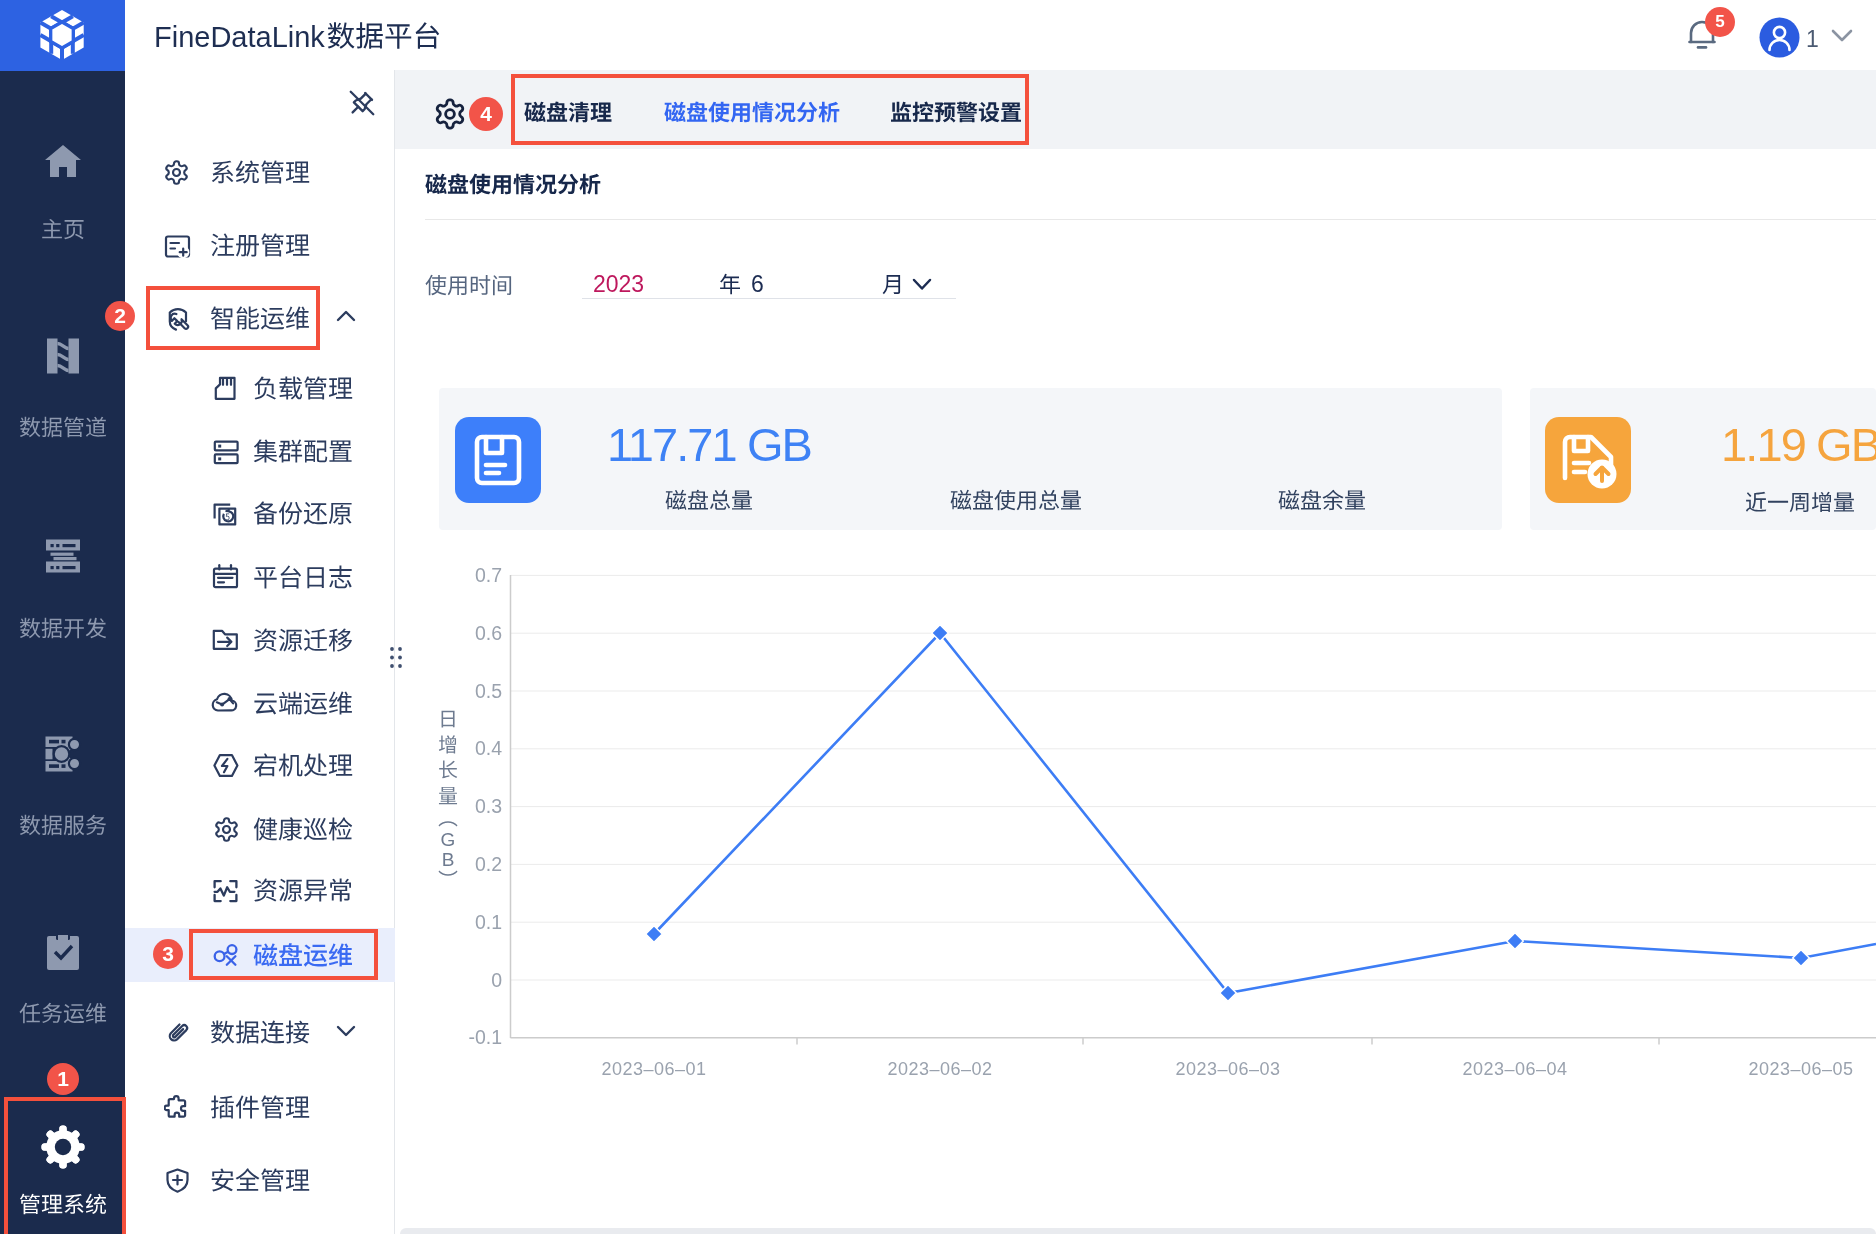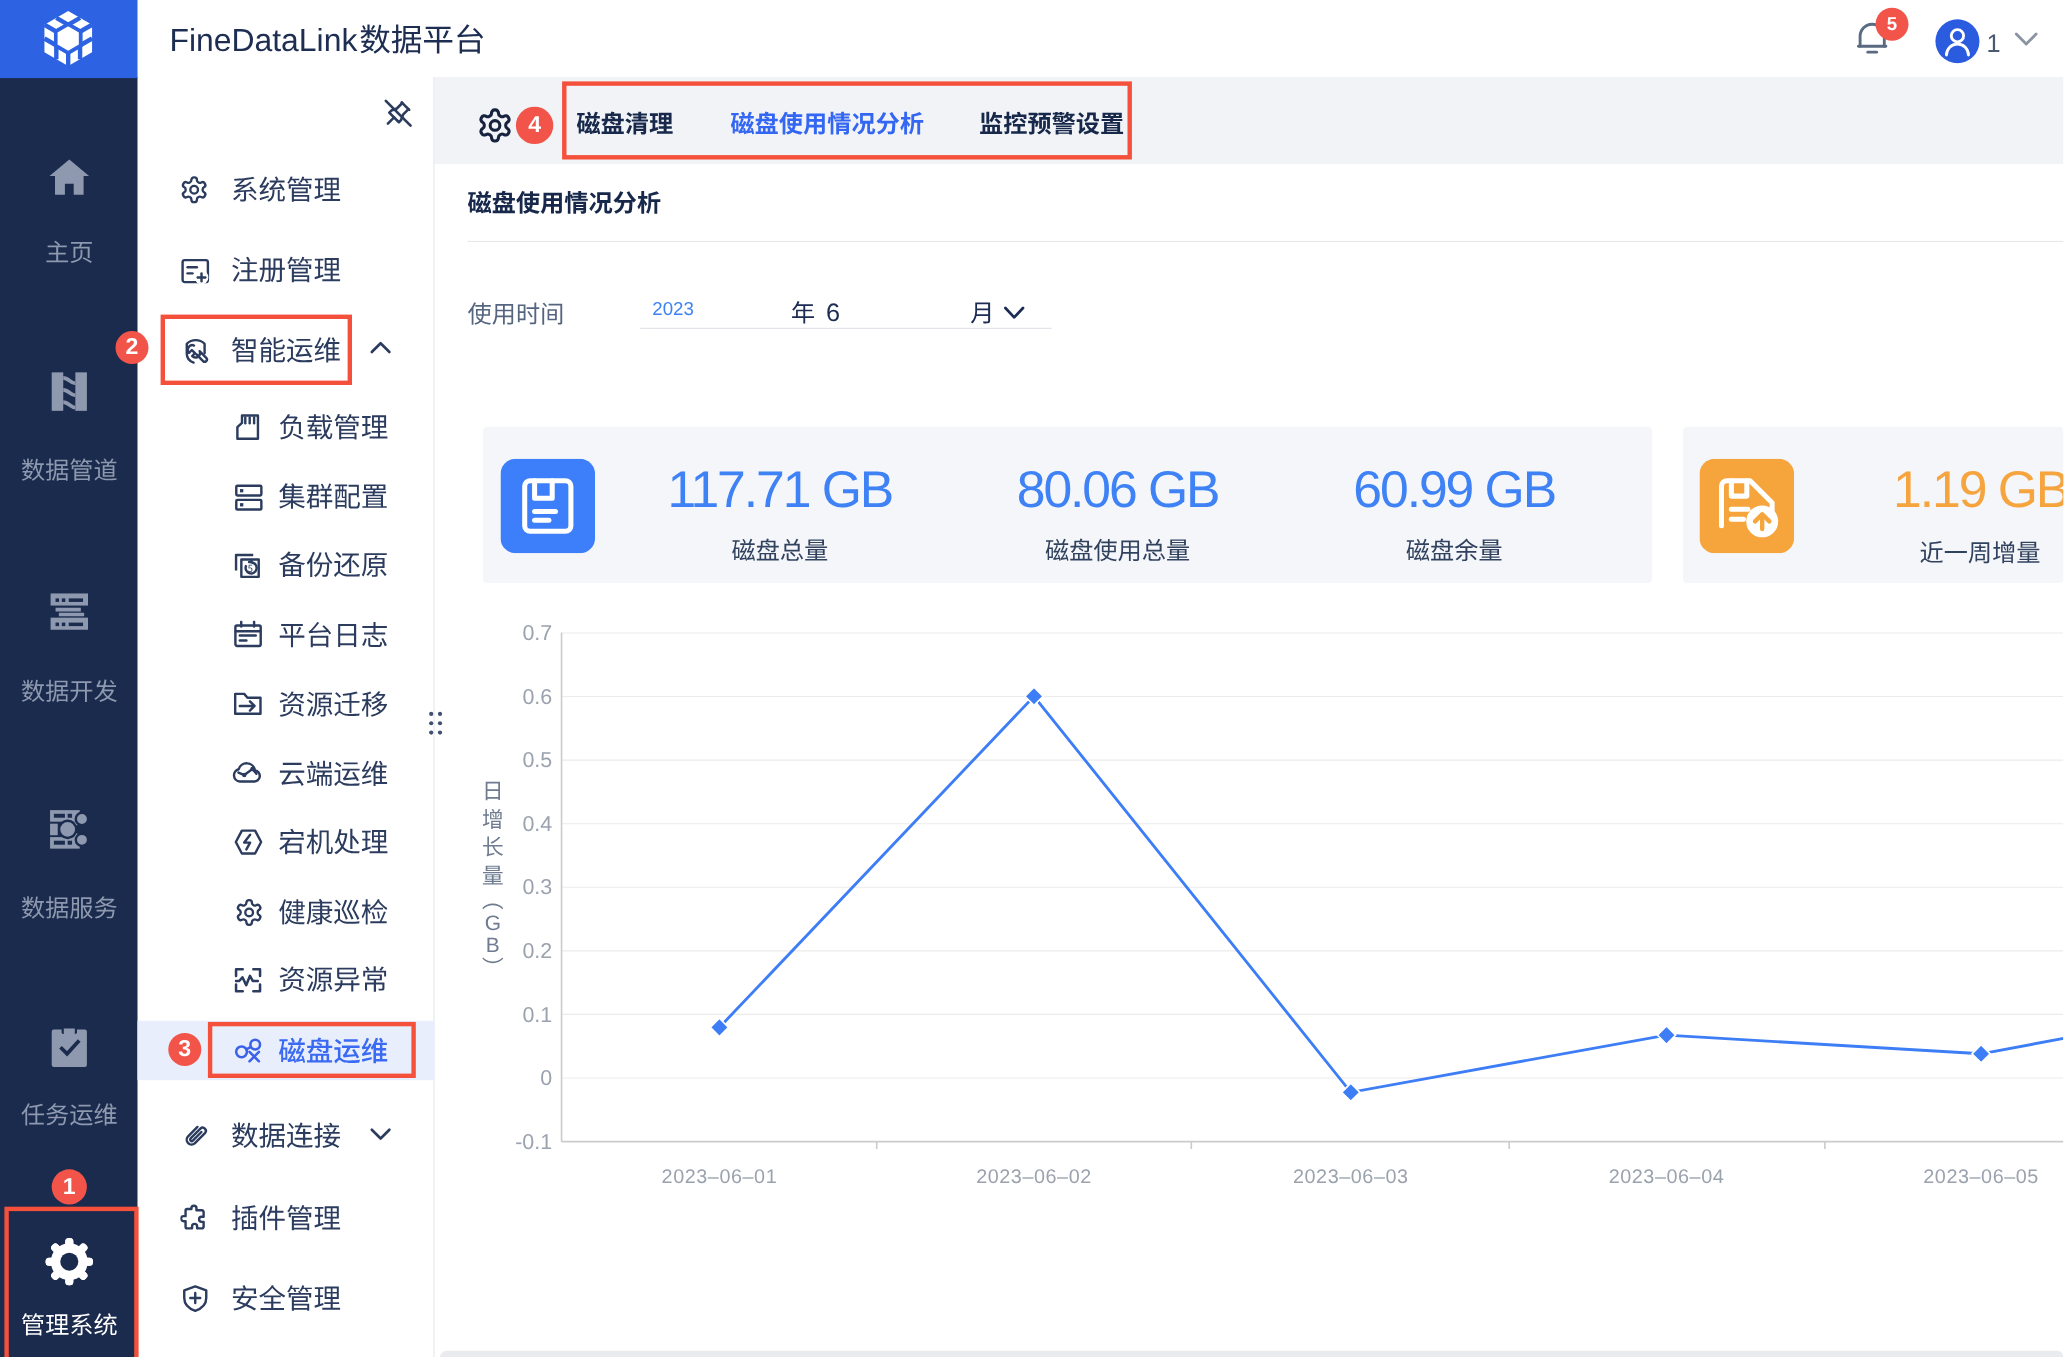--- a/index.html
+++ b/index.html
@@ -340,43 +340,41 @@
       </svg></div>
 <div style="position:absolute;left:888px;top:97.0px;line-height:0;"><svg width="136" height="30" viewBox="-2 -23.3 136 29.9">
         <path d="M14.0 -11.4C15.3 -10.3 17.0 -8.7 17.7 -7.7L19.8 -9.2C19.0 -10.3 17.3 -11.8 16.0 -12.8ZM6.7 -18.7V-7.9H9.3V-18.7ZM2.3 -17.9V-8.5H4.9V-17.9ZM13.1 -18.7C12.4 -15.5 11.1 -12.5 9.4 -10.7C10.0 -10.3 11.1 -9.5 11.5 -9.1C12.5 -10.2 13.3 -11.7 14.0 -13.4H20.9V-15.8H15.0C15.2 -16.5 15.4 -17.3 15.6 -18.1ZM3.2 -7.0V-0.9H1.0V1.5H21.1V-0.9H19.0V-7.0ZM5.7 -0.9V-4.8H7.6V-0.9ZM10.0 -0.9V-4.8H12.0V-0.9ZM14.4 -0.9V-4.8H16.4V-0.9Z M36.8 -11.5C38.2 -10.4 40.1 -8.8 41.1 -7.8L42.7 -9.6C41.7 -10.5 39.7 -12.1 38.3 -13.1ZM25.1 -18.7V-14.8H22.9V-12.4H25.1V-7.8L22.6 -7.0L23.1 -4.4L25.1 -5.1V-1.2C25.1 -0.9 25.0 -0.8 24.7 -0.8C24.5 -0.8 23.7 -0.8 22.9 -0.8C23.2 -0.1 23.5 1.0 23.6 1.6C25.0 1.6 26.0 1.5 26.6 1.1C27.3 0.7 27.5 0.1 27.5 -1.1V-6.0L29.7 -6.8L29.3 -9.2L27.5 -8.6V-12.4H29.4V-14.8H27.5V-18.7ZM33.9 -13.0C32.9 -11.8 31.4 -10.5 29.9 -9.7C30.3 -9.2 31.0 -8.2 31.3 -7.7H30.9V-5.4H35.0V-1.1H29.2V1.3H43.4V-1.1H37.6V-5.4H41.8V-7.7H31.5C33.2 -8.8 35.0 -10.5 36.1 -12.1ZM34.4 -18.2C34.7 -17.6 35.0 -16.9 35.2 -16.2H29.9V-12.1H32.3V-13.9H40.6V-12.2H43.1V-16.2H38.0C37.8 -16.9 37.3 -18.0 36.9 -18.8Z M58.3 -10.5V-6.5C58.3 -4.4 57.7 -1.6 52.8 0.0C53.4 0.5 54.1 1.3 54.5 1.8C59.9 -0.2 60.8 -3.6 60.8 -6.4V-10.5ZM59.9 -1.5C61.2 -0.4 62.9 1.1 63.7 2.1L65.5 0.3C64.6 -0.6 62.8 -2.0 61.6 -3.0ZM45.5 -12.8C46.5 -12.1 47.9 -11.3 49.0 -10.5H44.6V-8.2H47.9V-0.9C47.9 -0.7 47.8 -0.6 47.5 -0.6C47.1 -0.6 46.1 -0.6 45.2 -0.6C45.5 0.1 45.9 1.2 46.0 1.9C47.5 1.9 48.6 1.9 49.4 1.5C50.2 1.1 50.4 0.4 50.4 -0.9V-8.2H51.7C51.5 -7.1 51.2 -6.1 51.0 -5.4L52.9 -5.0C53.4 -6.3 54.0 -8.4 54.5 -10.2L52.9 -10.6L52.5 -10.5H51.5L52.1 -11.3C51.7 -11.6 51.1 -11.9 50.5 -12.3C51.7 -13.6 53.0 -15.3 53.9 -16.8L52.3 -17.9L51.9 -17.8H45.1V-15.5H50.2C49.7 -14.7 49.1 -14.0 48.6 -13.5L46.9 -14.5ZM54.7 -13.9V-3.3H57.2V-11.6H61.9V-3.4H64.5V-13.9H60.6L61.1 -15.5H65.4V-17.8H54.0V-15.5H58.3L58.0 -13.9Z M69.9 -4.3V-3.0H84.2V-4.3ZM69.9 -6.2V-4.9H84.2V-6.2ZM69.7 -2.4V1.9H72.2V1.3H82.0V1.9H84.5V-2.4ZM72.2 -0.0V-1.1H82.0V-0.0ZM75.2 -9.2 75.6 -8.5H67.3V-6.9H86.7V-8.5H78.3C78.1 -9.0 77.8 -9.5 77.6 -9.9ZM68.9 -15.9C68.5 -14.8 67.7 -13.7 66.5 -12.9C66.9 -12.6 67.6 -11.9 67.9 -11.5L68.4 -12.0V-9.4H70.2V-9.9H73.0C73.1 -9.7 73.2 -9.4 73.2 -9.2C73.8 -9.2 74.5 -9.2 74.9 -9.2C75.3 -9.3 75.7 -9.4 76.1 -9.9C76.5 -10.3 76.6 -11.4 76.8 -13.8C77.3 -13.4 77.9 -13.0 78.1 -12.7C78.5 -13.0 78.8 -13.3 79.2 -13.7C79.6 -13.1 80.0 -12.6 80.5 -12.1C79.6 -11.6 78.5 -11.2 77.4 -10.9C77.7 -10.5 78.4 -9.6 78.6 -9.1C79.9 -9.5 81.1 -10.1 82.1 -10.7C83.2 -9.9 84.5 -9.3 86.0 -9.0C86.3 -9.6 86.9 -10.4 87.5 -10.9C86.1 -11.2 84.8 -11.6 83.8 -12.2C84.5 -13.0 85.1 -14.0 85.5 -15.2H86.9V-16.9H81.2C81.4 -17.4 81.6 -17.8 81.8 -18.3L79.7 -18.7C79.1 -17.0 78.1 -15.4 76.8 -14.3V-14.4C76.8 -14.7 76.8 -15.2 76.8 -15.2H70.7L70.9 -15.5L70.1 -15.7H71.5V-16.3H73.3V-15.7H75.5V-16.3H77.6V-17.8H75.5V-18.6H73.3V-17.8H71.5V-18.6H69.3V-17.8H67.1V-16.3H69.3V-15.8ZM83.2 -15.2C82.9 -14.5 82.5 -13.9 82.1 -13.4C81.4 -13.9 80.9 -14.5 80.5 -15.2ZM74.6 -13.8C74.5 -12.0 74.4 -11.3 74.2 -11.0C74.1 -10.9 73.9 -10.8 73.7 -10.8H73.5V-13.3H69.6L70.0 -13.8ZM70.2 -12.1H71.8V-11.1H70.2Z M90.2 -16.8C91.4 -15.8 93.0 -14.2 93.7 -13.2L95.5 -15.1C94.7 -16.0 93.1 -17.4 91.9 -18.4ZM88.8 -11.9V-9.4H91.4V-2.7C91.4 -1.7 90.8 -0.9 90.3 -0.6C90.8 -0.1 91.4 1.0 91.6 1.7C92.0 1.1 92.8 0.5 96.8 -2.9C96.5 -3.4 96.1 -4.4 95.8 -5.1L93.9 -3.5V-11.9ZM98.3 -18.0V-15.6C98.3 -14.1 98.0 -12.5 95.2 -11.3C95.7 -10.9 96.6 -9.9 96.9 -9.4C100.1 -10.8 100.8 -13.3 100.8 -15.5H103.7V-13.2C103.7 -11.0 104.2 -10.1 106.3 -10.1C106.7 -10.1 107.4 -10.1 107.8 -10.1C108.3 -10.1 108.8 -10.1 109.1 -10.2C109.0 -10.8 109.0 -11.8 108.9 -12.4C108.6 -12.3 108.1 -12.3 107.7 -12.3C107.5 -12.3 106.8 -12.3 106.6 -12.3C106.3 -12.3 106.2 -12.5 106.2 -13.2V-18.0ZM104.8 -6.7C104.1 -5.4 103.3 -4.4 102.2 -3.5C101.1 -4.4 100.2 -5.5 99.5 -6.7ZM96.4 -9.1V-6.7H98.0L97.1 -6.4C97.9 -4.7 98.9 -3.3 100.1 -2.1C98.6 -1.3 96.8 -0.7 94.9 -0.4C95.3 0.2 95.9 1.3 96.1 1.9C98.3 1.4 100.4 0.7 102.1 -0.4C103.8 0.7 105.6 1.5 107.8 2.0C108.2 1.3 108.9 0.2 109.5 -0.4C107.5 -0.7 105.8 -1.3 104.3 -2.1C106.0 -3.7 107.3 -5.8 108.2 -8.6L106.5 -9.2L106.1 -9.1Z M124.6 -16.1H127.2V-14.9H124.6ZM119.7 -16.1H122.2V-14.9H119.7ZM114.8 -16.1H117.3V-14.9H114.8ZM113.7 -9.4V-0.5H111.1V1.4H131.0V-0.5H128.3V-9.4H121.6L121.8 -10.3H130.3V-12.2H122.1L122.2 -13.1H129.8V-17.9H112.3V-13.1H119.5L119.4 -12.2H111.4V-10.3H119.2L119.1 -9.4ZM116.2 -0.5V-1.3H125.7V-0.5ZM116.2 -5.7H125.7V-4.8H116.2ZM116.2 -7.0V-7.8H125.7V-7.0ZM116.2 -3.5H125.7V-2.7H116.2Z" fill="#17284b"></path>
       </svg></div>
 <div style="position:absolute;left:423px;top:169.0px;line-height:0;"><svg width="180" height="30" viewBox="-2 -23.3 180 29.9">
         <path d="M14.8 1.2C15.2 1.0 15.9 0.8 19.5 0.2C19.6 0.7 19.6 1.2 19.7 1.6L21.6 1.2C21.4 -0.2 20.9 -2.4 20.2 -4.1L18.5 -3.7C19.5 -5.5 20.4 -7.4 21.2 -9.3L18.9 -10.3C18.6 -9.4 18.3 -8.5 17.9 -7.6L16.5 -7.5C17.3 -8.8 18.1 -10.4 18.5 -11.9L17.0 -12.6H21.3V-15.0H18.0C18.5 -15.9 19.1 -17.0 19.6 -18.0L17.0 -18.7C16.7 -17.6 16.1 -16.1 15.5 -15.0H12.2L13.5 -15.5C13.2 -16.4 12.5 -17.8 11.7 -18.7L9.6 -17.9C10.2 -17.0 10.8 -15.8 11.2 -15.0H7.9V-12.6H9.8C9.4 -10.7 8.6 -8.8 8.3 -8.2C8.0 -7.7 7.7 -7.3 7.4 -7.2C7.7 -6.6 8.0 -5.5 8.1 -5.1C8.4 -5.3 8.9 -5.4 10.4 -5.5C9.7 -4.1 9.0 -3.0 8.7 -2.6C8.2 -1.7 7.8 -1.2 7.3 -1.0V-10.9H4.1C4.5 -12.4 4.8 -14.0 5.0 -15.6H7.5V-17.6H0.7V-15.6H2.8C2.4 -12.1 1.7 -8.8 0.4 -6.7C0.7 -6.0 1.2 -4.6 1.3 -4.0C1.6 -4.4 1.8 -4.8 2.1 -5.2V0.9H4.0V-0.7H7.2C7.5 -0.1 7.8 0.8 7.9 1.2C8.3 1.0 9.0 0.8 12.4 0.2C12.4 0.7 12.5 1.2 12.5 1.6L14.3 1.3C14.3 0.7 14.2 -0.1 14.0 -0.8C14.3 -0.2 14.6 0.8 14.7 1.2L14.8 1.2ZM4.0 -8.8H5.3V-2.8H4.0ZM14.7 -5.1C15.0 -5.2 15.4 -5.3 17.0 -5.5C16.4 -4.1 15.8 -3.0 15.5 -2.6C14.9 -1.7 14.5 -1.1 14.0 -1.0C13.8 -2.0 13.6 -3.1 13.3 -4.0L11.8 -3.8C12.8 -5.6 13.8 -7.5 14.6 -9.5L12.4 -10.4C12.1 -9.5 11.7 -8.5 11.3 -7.6L10.0 -7.5C10.8 -8.9 11.6 -10.4 12.1 -11.9L10.6 -12.6H16.2C15.9 -10.7 15.1 -8.8 14.8 -8.3C14.5 -7.7 14.2 -7.3 13.9 -7.2C14.2 -6.6 14.5 -5.5 14.7 -5.1ZM11.6 -3.6 12.0 -1.7 10.3 -1.4C10.7 -2.1 11.2 -2.8 11.6 -3.6ZM18.5 -3.7C18.7 -3.0 18.9 -2.4 19.1 -1.7L17.1 -1.4C17.6 -2.1 18.0 -2.9 18.5 -3.7Z M22.9 -0.9V1.4H43.1V-0.9H40.8V-5.9H25.7C27.2 -7.0 28.1 -8.5 28.5 -10.1H31.4L30.2 -8.7C31.5 -8.2 33.2 -7.3 34.0 -6.7L35.2 -8.3C35.5 -7.7 35.8 -6.8 35.9 -6.2C37.4 -6.2 38.5 -6.2 39.4 -6.6C40.2 -7.0 40.4 -7.5 40.4 -8.7V-10.1H43.1V-12.4H40.4V-17.1H34.0L34.7 -18.4L31.8 -18.9C31.7 -18.4 31.4 -17.7 31.2 -17.1H26.2V-13.3L26.2 -12.4H23.0V-10.1H25.7C25.3 -9.2 24.6 -8.2 23.4 -7.5C23.9 -7.1 24.9 -6.2 25.3 -5.7V-0.9ZM30.6 -13.6C31.4 -13.3 32.3 -12.8 33.1 -12.4H28.8L28.8 -13.2V-15.0H31.7ZM37.8 -15.0V-12.4H34.8L35.5 -13.3C34.6 -13.9 33.1 -14.6 31.9 -15.0ZM37.8 -10.1V-8.7C37.8 -8.5 37.6 -8.4 37.4 -8.4L35.3 -8.4C34.5 -9.0 33.1 -9.6 31.9 -10.1ZM27.7 -0.9V-3.8H29.6V-0.9ZM32.0 -0.9V-3.8H33.9V-0.9ZM36.3 -0.9V-3.8H38.3V-0.9Z M49.6 -18.7C48.4 -15.6 46.4 -12.5 44.3 -10.5C44.7 -9.9 45.4 -8.4 45.7 -7.8C46.3 -8.4 46.9 -9.1 47.5 -9.9V2.0H50.0V-13.6C50.5 -14.5 50.9 -15.3 51.3 -16.2V-14.1H56.8V-12.6H51.8V-6.1H56.7C56.6 -5.2 56.3 -4.4 55.9 -3.6C55.1 -4.3 54.4 -5.0 53.8 -5.9L51.7 -5.2C52.4 -4.0 53.3 -2.9 54.4 -1.9C53.5 -1.2 52.2 -0.6 50.4 -0.2C50.9 0.3 51.7 1.4 52.0 2.0C54.0 1.4 55.5 0.6 56.5 -0.4C58.6 0.8 61.1 1.5 64.1 1.9C64.4 1.2 65.1 0.2 65.7 -0.4C62.7 -0.7 60.1 -1.3 58.1 -2.3C58.8 -3.4 59.2 -4.7 59.3 -6.1H64.7V-12.6H59.5V-14.1H65.3V-16.5H59.5V-18.5H56.8V-16.5H51.5L52.1 -18.0ZM54.2 -10.4H56.8V-8.5V-8.3H54.2ZM59.5 -10.4H62.2V-8.3H59.5V-8.5Z M69.1 -17.2V-9.3C69.1 -6.2 68.9 -2.3 66.5 0.4C67.1 0.7 68.2 1.6 68.6 2.1C70.2 0.4 71.0 -2.0 71.4 -4.5H75.9V1.7H78.6V-4.5H83.2V-1.2C83.2 -0.8 83.0 -0.6 82.7 -0.6C82.2 -0.6 80.8 -0.6 79.5 -0.7C79.9 0.0 80.3 1.1 80.4 1.8C82.4 1.9 83.7 1.8 84.6 1.4C85.5 1.0 85.8 0.3 85.8 -1.1V-17.2ZM71.7 -14.7H75.9V-12.1H71.7ZM83.2 -14.7V-12.1H78.6V-14.7ZM71.7 -9.7H75.9V-7.0H71.7C71.7 -7.8 71.7 -8.6 71.7 -9.3ZM83.2 -9.7V-7.0H78.6V-9.7Z M89.3 -14.3C89.2 -12.5 88.8 -10.1 88.4 -8.6L90.3 -7.9C90.8 -9.6 91.1 -12.3 91.1 -14.1ZM98.7 -4.2H105.3V-3.2H98.7ZM98.7 -6.0V-7.0H105.3V-6.0ZM91.2 -18.7V2.0H93.6V-14.1C93.9 -13.2 94.2 -12.3 94.4 -11.7L96.1 -12.5L96.1 -12.6H100.7V-11.7H94.8V-9.8H109.3V-11.7H103.3V-12.6H108.0V-14.4H103.3V-15.3H108.6V-17.2H103.3V-18.7H100.7V-17.2H95.5V-15.3H100.7V-14.4H96.1V-12.7C95.8 -13.6 95.3 -14.8 94.8 -15.7L93.6 -15.2V-18.7ZM96.2 -9.0V2.0H98.7V-1.3H105.3V-0.6C105.3 -0.3 105.2 -0.2 104.9 -0.2C104.6 -0.2 103.6 -0.2 102.7 -0.3C103.0 0.4 103.3 1.3 103.4 2.0C104.9 2.0 106.0 2.0 106.8 1.6C107.6 1.2 107.8 0.6 107.8 -0.5V-9.0Z M111.2 -15.7C112.6 -14.6 114.2 -12.9 114.9 -11.8L116.8 -13.8C116.1 -14.9 114.4 -16.4 113.0 -17.4ZM110.7 -2.5 112.7 -0.6C114.1 -2.7 115.6 -5.1 116.8 -7.4L115.1 -9.2C113.7 -6.8 111.9 -4.1 110.7 -2.5ZM120.4 -15.1H127.3V-10.5H120.4ZM117.9 -17.6V-7.9H120.0C119.7 -4.2 119.2 -1.6 115.2 -0.1C115.8 0.4 116.5 1.3 116.8 2.0C121.5 0.1 122.3 -3.3 122.6 -7.9H124.4V-1.5C124.4 0.9 124.9 1.7 127.0 1.7C127.4 1.7 128.5 1.7 128.9 1.7C130.7 1.7 131.3 0.7 131.6 -2.9C130.9 -3.1 129.8 -3.5 129.3 -3.9C129.2 -1.1 129.1 -0.7 128.6 -0.7C128.4 -0.7 127.6 -0.7 127.5 -0.7C127.0 -0.7 126.9 -0.7 126.9 -1.5V-7.9H130.0V-17.6Z M147.1 -18.5 144.7 -17.5C145.8 -15.1 147.4 -12.6 149.1 -10.6H137.5C139.1 -12.6 140.6 -15.0 141.6 -17.6L138.8 -18.4C137.5 -15.1 135.3 -12.0 132.7 -10.1C133.3 -9.7 134.5 -8.6 134.9 -8.1C135.4 -8.4 135.8 -8.8 136.3 -9.3V-8.0H139.8C139.4 -4.8 138.2 -1.9 133.3 -0.3C133.9 0.3 134.6 1.3 134.9 2.0C140.6 -0.1 142.1 -3.8 142.6 -8.0H147.2C147.0 -3.5 146.8 -1.6 146.4 -1.1C146.1 -0.9 145.9 -0.8 145.5 -0.8C144.9 -0.8 143.8 -0.8 142.6 -0.9C143.0 -0.2 143.4 0.9 143.4 1.7C144.7 1.8 146.0 1.8 146.8 1.6C147.6 1.6 148.2 1.3 148.8 0.6C149.6 -0.3 149.8 -2.9 150.0 -9.5V-9.5C150.5 -9.1 150.9 -8.6 151.3 -8.2C151.8 -9.0 152.7 -10.0 153.4 -10.5C151.1 -12.4 148.5 -15.6 147.1 -18.5Z M164.5 -16.3V-9.7C164.5 -6.6 164.3 -2.4 162.3 0.6C162.9 0.8 164.0 1.5 164.5 1.9C166.4 -1.0 166.9 -5.4 167.0 -8.8H169.9V2.0H172.5V-8.8H175.3V-11.3H167.0V-14.4C169.4 -14.8 172.1 -15.5 174.2 -16.4L171.9 -18.5C170.1 -17.6 167.2 -16.8 164.5 -16.3ZM158.0 -18.7V-14.1H155.1V-11.7H157.7C157.1 -9.0 155.8 -6.0 154.4 -4.3C154.9 -3.6 155.5 -2.6 155.7 -1.8C156.6 -3.0 157.4 -4.7 158.0 -6.6V2.0H160.6V-7.5C161.1 -6.5 161.6 -5.5 161.9 -4.8L163.5 -6.9C163.1 -7.5 161.4 -9.8 160.6 -10.8V-11.7H163.6V-14.1H160.6V-18.7Z" fill="#17284b"></path>
       </svg></div>
 <div style="position:absolute;left:423px;top:270.0px;line-height:0;"><svg width="92" height="30" viewBox="-2 -23.3 92 29.9">
         <path d="M13.2 -18.4V-16.0H7.1V-14.5H13.2V-12.4H7.7V-6.3H13.1C12.9 -5.1 12.6 -3.9 11.9 -2.9C10.7 -3.7 9.8 -4.7 9.1 -5.8L7.7 -5.4C8.5 -4.0 9.6 -2.8 10.9 -1.8C9.9 -0.9 8.4 -0.1 6.2 0.5C6.6 0.8 7.1 1.5 7.3 1.8C9.5 1.1 11.1 0.2 12.3 -0.9C14.5 0.5 17.2 1.4 20.4 1.8C20.6 1.3 21.0 0.7 21.4 0.3C18.2 -0.0 15.4 -0.8 13.2 -2.0C14.1 -3.3 14.5 -4.8 14.7 -6.3H20.4V-12.4H14.8V-14.5H21.2V-16.0H14.8V-18.4ZM9.2 -11.0H13.2V-8.7L13.2 -7.7H9.2ZM14.8 -11.0H18.9V-7.7H14.8L14.8 -8.7ZM6.1 -18.5C4.8 -15.2 2.7 -11.9 0.5 -9.8C0.7 -9.4 1.2 -8.6 1.4 -8.2C2.2 -9.0 3.0 -10.0 3.8 -11.1V1.8H5.4V-13.5C6.2 -14.9 7.0 -16.5 7.7 -18.0Z M25.4 -16.9V-9.0C25.4 -5.9 25.1 -2.0 22.7 0.8C23.1 1.0 23.7 1.5 24.0 1.9C25.7 0.0 26.4 -2.5 26.8 -5.0H32.3V1.6H33.9V-5.0H39.9V-0.5C39.9 -0.1 39.7 0.0 39.3 0.1C38.9 0.1 37.4 0.1 35.8 0.0C36.1 0.5 36.3 1.2 36.4 1.6C38.5 1.6 39.8 1.6 40.5 1.4C41.2 1.1 41.5 0.6 41.5 -0.5V-16.9ZM27.0 -15.4H32.3V-11.8H27.0ZM39.9 -15.4V-11.8H33.9V-15.4ZM27.0 -10.3H32.3V-6.6H26.9C27.0 -7.4 27.0 -8.2 27.0 -9.0ZM39.9 -10.3V-6.6H33.9V-10.3Z M54.4 -9.9C55.6 -8.2 57.1 -5.9 57.8 -4.6L59.2 -5.4C58.5 -6.8 57.0 -9.0 55.8 -10.7ZM51.1 -8.8V-3.8H47.4V-8.8ZM51.1 -10.3H47.4V-15.1H51.1ZM45.8 -16.6V-0.5H47.4V-2.3H52.7V-16.6ZM60.8 -18.4V-14.1H53.7V-12.5H60.8V-0.7C60.8 -0.3 60.6 -0.1 60.2 -0.1C59.7 -0.1 58.1 -0.1 56.4 -0.2C56.6 0.3 56.9 1.1 57.0 1.5C59.2 1.5 60.6 1.5 61.4 1.2C62.2 1.0 62.5 0.5 62.5 -0.7V-12.5H65.2V-14.1H62.5V-18.4Z M68.0 -13.5V1.8H69.7V-13.5ZM68.3 -17.4C69.3 -16.4 70.5 -15.0 71.0 -14.2L72.4 -15.0C71.8 -16.0 70.6 -17.3 69.6 -18.2ZM74.3 -6.5H79.6V-3.5H74.3ZM74.3 -10.8H79.6V-7.9H74.3ZM72.8 -12.2V-2.2H81.2V-12.2ZM73.7 -17.2V-15.7H84.4V-0.2C84.4 0.0 84.3 0.1 84.0 0.2C83.7 0.2 82.8 0.2 81.9 0.1C82.1 0.5 82.3 1.3 82.4 1.6C83.8 1.6 84.7 1.6 85.3 1.4C85.9 1.1 86.1 0.7 86.1 -0.2V-17.2Z" fill="#55657f"></path>
       </svg></div>
-<div class="abs lib" style="left:593px;top:271px;font-size:17px;color:#3b82f6">2023</div>
+<div class="abs lib" style="left:593px;top:271px;font-size:23px;color:#be185d">2023</div>
 <div style="position:absolute;left:717px;top:269.0px;line-height:0;"><svg width="26" height="30" viewBox="-2 -23.3 26 29.9">
         <path d="M1.1 -4.9V-3.3H11.3V1.8H13.0V-3.3H21.0V-4.9H13.0V-9.3H19.4V-10.8H13.0V-14.2H20.0V-15.8H6.8C7.1 -16.6 7.5 -17.3 7.8 -18.1L6.1 -18.6C5.0 -15.6 3.2 -12.7 1.1 -10.9C1.5 -10.7 2.2 -10.1 2.5 -9.9C3.7 -11.0 4.9 -12.5 5.9 -14.2H11.3V-10.8H4.7V-4.9ZM6.3 -4.9V-9.3H11.3V-4.9Z" fill="#1c2c52"></path>
       </svg></div>
 <div class="abs lib" style="left:751px;top:271px;font-size:23px;color:#1c2c52">6</div>
 <div style="position:absolute;left:880px;top:269.0px;line-height:0;"><svg width="26" height="30" viewBox="-2 -23.3 26 29.9">
         <path d="M4.6 -17.3V-10.5C4.6 -7.0 4.2 -2.5 0.6 0.6C1.0 0.8 1.6 1.4 1.9 1.8C4.0 -0.1 5.1 -2.6 5.7 -5.1H16.3V-0.7C16.3 -0.2 16.2 -0.1 15.6 -0.0C15.1 -0.0 13.4 0.0 11.5 -0.1C11.8 0.4 12.1 1.2 12.2 1.7C14.6 1.7 16.1 1.6 16.9 1.3C17.7 1.1 18.1 0.5 18.1 -0.7V-17.3ZM6.2 -15.7H16.3V-12.0H6.2ZM6.2 -10.4H16.3V-6.7H6.0C6.2 -8.0 6.2 -9.3 6.2 -10.4Z" fill="#1c2c52"></path>
       </svg></div>
 <svg class="abs" style="left:912px;top:278px" width="20" height="13" viewBox="0 0 20 13">
 <polyline points="2,2 10,10.5 18,2" fill="none" stroke="#1c2c52" stroke-width="2.5" stroke-linecap="round" stroke-linejoin="round"></polyline>
     </svg>
 <svg class="abs" style="left:455px;top:417px" width="86" height="86" viewBox="0 0 86 86">
 <rect width="86" height="86" rx="14" fill="#3d7ffa"></rect>
 <g fill="none" stroke="#fff" stroke-width="4.6" stroke-linecap="round" stroke-linejoin="round">
 <rect x="22" y="20" width="42" height="46" rx="5"></rect>
 <path d="M31 20 V36 H47 V20"></path>
 <line x1="31" y1="48" x2="50" y2="48"></line>
         <line x1="31" y1="56" x2="44" y2="56"></line>
       </g>
     </svg>
 <div class="abs lib" style="left:709px;top:417px;font-size:47px;letter-spacing:-1.9px;color:#3e82f5;transform:translateX(-50%)">117.71 GB</div>
-<div class="abs lib" style="left:1016px;top:417px;font-size:47px;letter-spacing:-1.9px;color:#3e82f5;transform:translateX(-50%)">80.06 GB</div>
-<div class="abs lib" style="left:1322px;top:417px;font-size:47px;letter-spacing:-1.9px;color:#3e82f5;transform:translateX(-50%)">60.99 GB</div>
 <div style="position:absolute;left:663px;top:485.0px;line-height:0;"><svg width="92" height="30" viewBox="-2 -23.3 92 29.9">
         <path d="M0.9 -17.2V-15.9H3.3C2.9 -12.1 2.0 -8.6 0.6 -6.2C0.8 -5.9 1.2 -5.1 1.3 -4.7C1.7 -5.3 2.1 -6.0 2.4 -6.7V0.8H3.7V-1.0H7.2V-10.6H3.8C4.2 -12.3 4.5 -14.1 4.8 -15.9H7.5V-17.2ZM3.7 -9.3H5.9V-2.4H3.7ZM17.3 -18.5C16.9 -17.3 16.2 -15.7 15.6 -14.5H11.8L13.0 -15.1C12.7 -16.0 12.0 -17.4 11.2 -18.4L9.9 -17.9C10.6 -16.9 11.3 -15.5 11.6 -14.5H7.9V-13.0H21.1V-14.5H17.1C17.7 -15.6 18.4 -16.9 18.9 -18.0ZM7.8 0.8C8.1 0.6 8.8 0.5 12.7 -0.2C12.8 0.4 12.9 0.9 13.0 1.4L14.2 1.1C14.0 -0.3 13.4 -2.4 12.8 -4.1L11.7 -3.8C11.9 -3.1 12.2 -2.2 12.4 -1.4L9.5 -1.0C11.2 -3.4 12.9 -6.6 14.2 -9.6L12.9 -10.3C12.5 -9.4 12.1 -8.5 11.7 -7.6L9.5 -7.4C10.3 -8.8 11.2 -10.5 11.8 -12.2L10.4 -12.8C9.9 -10.8 8.8 -8.7 8.5 -8.2C8.2 -7.6 7.9 -7.2 7.6 -7.1C7.7 -6.8 8.0 -6.0 8.1 -5.7C8.4 -5.9 8.8 -6.0 11.1 -6.2C10.1 -4.4 9.2 -2.9 8.8 -2.3C8.2 -1.3 7.7 -0.7 7.3 -0.6C7.5 -0.2 7.7 0.5 7.8 0.8ZM14.5 0.8C14.9 0.6 15.5 0.4 19.7 -0.2C19.9 0.4 20.0 0.9 20.1 1.4L21.3 1.1C21.1 -0.4 20.4 -2.6 19.6 -4.2L18.5 -3.9C18.8 -3.2 19.1 -2.3 19.4 -1.5L16.1 -1.0C17.8 -3.5 19.4 -6.7 20.6 -9.8L19.2 -10.4C18.9 -9.5 18.5 -8.5 18.1 -7.7L15.8 -7.5C16.6 -8.8 17.4 -10.6 17.9 -12.2L16.5 -12.8C16.0 -10.9 15.1 -8.8 14.8 -8.2C14.5 -7.7 14.2 -7.3 13.9 -7.2C14.1 -6.8 14.4 -6.1 14.4 -5.8C14.7 -5.9 15.2 -6.0 17.5 -6.3C16.7 -4.4 15.8 -2.9 15.5 -2.4C14.9 -1.5 14.5 -0.8 14.0 -0.7C14.2 -0.3 14.5 0.5 14.5 0.8L14.5 0.7Z M30.6 -9.4C31.8 -8.7 33.4 -7.7 34.1 -7.0L34.9 -8.1C34.2 -8.8 32.6 -9.7 31.4 -10.3ZM32.2 -18.7C32.1 -18.2 31.8 -17.4 31.5 -16.8H26.7V-13.0L26.6 -12.1H23.1V-10.6H26.4C26.1 -9.3 25.3 -7.9 23.6 -6.9C24.0 -6.6 24.6 -6.0 24.8 -5.7C26.9 -7.0 27.7 -8.8 28.1 -10.6H38.3V-8.1C38.3 -7.8 38.2 -7.7 37.9 -7.7C37.6 -7.7 36.6 -7.7 35.6 -7.7C35.8 -7.3 36.0 -6.8 36.1 -6.3C37.6 -6.3 38.5 -6.3 39.1 -6.6C39.8 -6.8 40.0 -7.3 40.0 -8.1V-10.6H43.0V-12.1H40.0V-16.8H33.3L34.0 -18.3ZM30.7 -14.2C31.9 -13.7 33.3 -12.8 34.0 -12.1H28.3L28.3 -12.9V-15.5H38.3V-12.1H34.0L34.9 -13.1C34.1 -13.8 32.7 -14.7 31.5 -15.2ZM25.5 -5.7V-0.3H23.0V1.1H43.0V-0.3H40.5V-5.7ZM27.0 -0.3V-4.4H30.0V-0.3ZM31.5 -0.3V-4.4H34.4V-0.3ZM36.0 -0.3V-4.4H38.9V-0.3Z M60.7 -4.7C62.0 -3.2 63.2 -1.1 63.7 0.2L65.1 -0.6C64.6 -2.0 63.2 -4.0 62.0 -5.4ZM53.1 -5.9C54.5 -4.9 56.2 -3.4 57.0 -2.3L58.2 -3.3C57.4 -4.4 55.7 -5.9 54.2 -6.8ZM50.2 -5.3V-0.7C50.2 1.0 50.9 1.5 53.5 1.5C54.0 1.5 57.9 1.5 58.4 1.5C60.5 1.5 61.0 0.9 61.2 -1.6C60.8 -1.7 60.1 -2.0 59.7 -2.2C59.6 -0.3 59.4 0.0 58.3 0.0C57.4 0.0 54.2 0.0 53.6 0.0C52.2 0.0 51.9 -0.1 51.9 -0.8V-5.3ZM47.0 -4.9C46.6 -3.3 45.8 -1.3 44.9 -0.2L46.5 0.5C47.5 -0.8 48.2 -2.9 48.6 -4.7ZM49.8 -12.5H60.2V-8.6H49.8ZM48.1 -14.0V-7.0H62.0V-14.0H58.5C59.2 -15.2 60.0 -16.5 60.7 -17.8L59.0 -18.5C58.5 -17.1 57.5 -15.3 56.6 -14.0H52.1L53.4 -14.7C53.0 -15.7 52.0 -17.2 51.1 -18.4L49.7 -17.7C50.6 -16.6 51.5 -15.1 51.9 -14.0Z M71.5 -14.6H82.4V-13.4H71.5ZM71.5 -16.8H82.4V-15.6H71.5ZM69.9 -17.8V-12.4H84.1V-17.8ZM67.1 -11.5V-10.2H86.9V-11.5ZM71.1 -6.0H76.2V-4.7H71.1ZM77.8 -6.0H83.1V-4.7H77.8ZM71.1 -8.2H76.2V-7.0H71.1ZM77.8 -8.2H83.1V-7.0H77.8ZM67.0 -0.1V1.2H87.0V-0.1H77.8V-1.3H85.2V-2.5H77.8V-3.7H84.7V-9.2H69.5V-3.7H76.2V-2.5H68.9V-1.3H76.2V-0.1Z" fill="#31425f"></path>
       </svg></div>
 <div style="position:absolute;left:948px;top:485.0px;line-height:0;"><svg width="136" height="30" viewBox="-2 -23.3 136 29.9">
         <path d="M0.9 -17.2V-15.9H3.3C2.9 -12.1 2.0 -8.6 0.6 -6.2C0.8 -5.9 1.2 -5.1 1.3 -4.7C1.7 -5.3 2.1 -6.0 2.4 -6.7V0.8H3.7V-1.0H7.2V-10.6H3.8C4.2 -12.3 4.5 -14.1 4.8 -15.9H7.5V-17.2ZM3.7 -9.3H5.9V-2.4H3.7ZM17.3 -18.5C16.9 -17.3 16.2 -15.7 15.6 -14.5H11.8L13.0 -15.1C12.7 -16.0 12.0 -17.4 11.2 -18.4L9.9 -17.9C10.6 -16.9 11.3 -15.5 11.6 -14.5H7.9V-13.0H21.1V-14.5H17.1C17.7 -15.6 18.4 -16.9 18.9 -18.0ZM7.8 0.8C8.1 0.6 8.8 0.5 12.7 -0.2C12.8 0.4 12.9 0.9 13.0 1.4L14.2 1.1C14.0 -0.3 13.4 -2.4 12.8 -4.1L11.7 -3.8C11.9 -3.1 12.2 -2.2 12.4 -1.4L9.5 -1.0C11.2 -3.4 12.9 -6.6 14.2 -9.6L12.9 -10.3C12.5 -9.4 12.1 -8.5 11.7 -7.6L9.5 -7.4C10.3 -8.8 11.2 -10.5 11.8 -12.2L10.4 -12.8C9.9 -10.8 8.8 -8.7 8.5 -8.2C8.2 -7.6 7.9 -7.2 7.6 -7.1C7.7 -6.8 8.0 -6.0 8.1 -5.7C8.4 -5.9 8.8 -6.0 11.1 -6.2C10.1 -4.4 9.2 -2.9 8.8 -2.3C8.2 -1.3 7.7 -0.7 7.3 -0.6C7.5 -0.2 7.7 0.5 7.8 0.8ZM14.5 0.8C14.9 0.6 15.5 0.4 19.7 -0.2C19.9 0.4 20.0 0.9 20.1 1.4L21.3 1.1C21.1 -0.4 20.4 -2.6 19.6 -4.2L18.5 -3.9C18.8 -3.2 19.1 -2.3 19.4 -1.5L16.1 -1.0C17.8 -3.5 19.4 -6.7 20.6 -9.8L19.2 -10.4C18.9 -9.5 18.5 -8.5 18.1 -7.7L15.8 -7.5C16.6 -8.8 17.4 -10.6 17.9 -12.2L16.5 -12.8C16.0 -10.9 15.1 -8.8 14.8 -8.2C14.5 -7.7 14.2 -7.3 13.9 -7.2C14.1 -6.8 14.4 -6.1 14.4 -5.8C14.7 -5.9 15.2 -6.0 17.5 -6.3C16.7 -4.4 15.8 -2.9 15.5 -2.4C14.9 -1.5 14.5 -0.8 14.0 -0.7C14.2 -0.3 14.5 0.5 14.5 0.8L14.5 0.7Z M30.6 -9.4C31.8 -8.7 33.4 -7.7 34.1 -7.0L34.9 -8.1C34.2 -8.8 32.6 -9.7 31.4 -10.3ZM32.2 -18.7C32.1 -18.2 31.8 -17.4 31.5 -16.8H26.7V-13.0L26.6 -12.1H23.1V-10.6H26.4C26.1 -9.3 25.3 -7.9 23.6 -6.9C24.0 -6.6 24.6 -6.0 24.8 -5.7C26.9 -7.0 27.7 -8.8 28.1 -10.6H38.3V-8.1C38.3 -7.8 38.2 -7.7 37.9 -7.7C37.6 -7.7 36.6 -7.7 35.6 -7.7C35.8 -7.3 36.0 -6.8 36.1 -6.3C37.6 -6.3 38.5 -6.3 39.1 -6.6C39.8 -6.8 40.0 -7.3 40.0 -8.1V-10.6H43.0V-12.1H40.0V-16.8H33.3L34.0 -18.3ZM30.7 -14.2C31.9 -13.7 33.3 -12.8 34.0 -12.1H28.3L28.3 -12.9V-15.5H38.3V-12.1H34.0L34.9 -13.1C34.1 -13.8 32.7 -14.7 31.5 -15.2ZM25.5 -5.7V-0.3H23.0V1.1H43.0V-0.3H40.5V-5.7ZM27.0 -0.3V-4.4H30.0V-0.3ZM31.5 -0.3V-4.4H34.4V-0.3ZM36.0 -0.3V-4.4H38.9V-0.3Z M57.2 -18.4V-16.0H51.1V-14.5H57.2V-12.4H51.7V-6.3H57.1C56.9 -5.1 56.6 -3.9 55.9 -2.9C54.7 -3.7 53.8 -4.7 53.1 -5.8L51.7 -5.4C52.5 -4.0 53.6 -2.8 54.9 -1.8C53.9 -0.9 52.4 -0.1 50.2 0.5C50.6 0.8 51.1 1.5 51.3 1.8C53.5 1.1 55.1 0.2 56.3 -0.9C58.5 0.5 61.2 1.4 64.4 1.8C64.6 1.3 65.0 0.7 65.4 0.3C62.2 -0.0 59.4 -0.8 57.2 -2.0C58.1 -3.3 58.5 -4.8 58.7 -6.3H64.4V-12.4H58.8V-14.5H65.2V-16.0H58.8V-18.4ZM53.2 -11.0H57.2V-8.7L57.2 -7.7H53.2ZM58.8 -11.0H62.9V-7.7H58.8L58.8 -8.7ZM50.1 -18.5C48.8 -15.2 46.7 -11.9 44.5 -9.8C44.7 -9.4 45.2 -8.6 45.4 -8.2C46.2 -9.0 47.0 -10.0 47.8 -11.1V1.8H49.4V-13.5C50.2 -14.9 51.0 -16.5 51.7 -18.0Z M69.4 -16.9V-9.0C69.4 -5.9 69.1 -2.0 66.7 0.8C67.1 1.0 67.7 1.5 68.0 1.9C69.7 0.0 70.4 -2.5 70.8 -5.0H76.3V1.6H77.9V-5.0H83.9V-0.5C83.9 -0.1 83.7 0.0 83.3 0.1C82.9 0.1 81.4 0.1 79.8 0.0C80.1 0.5 80.3 1.2 80.4 1.6C82.5 1.6 83.8 1.6 84.5 1.4C85.2 1.1 85.5 0.6 85.5 -0.5V-16.9ZM71.0 -15.4H76.3V-11.8H71.0ZM83.9 -15.4V-11.8H77.9V-15.4ZM71.0 -10.3H76.3V-6.6H70.9C71.0 -7.4 71.0 -8.2 71.0 -9.0ZM83.9 -10.3V-6.6H77.9V-10.3Z M104.7 -4.7C106.0 -3.2 107.2 -1.1 107.7 0.2L109.1 -0.6C108.6 -2.0 107.2 -4.0 106.0 -5.4ZM97.1 -5.9C98.5 -4.9 100.2 -3.4 101.0 -2.3L102.2 -3.3C101.4 -4.4 99.7 -5.9 98.2 -6.8ZM94.2 -5.3V-0.7C94.2 1.0 94.9 1.5 97.5 1.5C98.0 1.5 101.9 1.5 102.4 1.5C104.5 1.5 105.0 0.9 105.2 -1.6C104.8 -1.7 104.1 -2.0 103.7 -2.2C103.6 -0.3 103.4 0.0 102.3 0.0C101.4 0.0 98.2 0.0 97.6 0.0C96.2 0.0 95.9 -0.1 95.9 -0.8V-5.3ZM91.0 -4.9C90.6 -3.3 89.8 -1.3 88.9 -0.2L90.5 0.5C91.5 -0.8 92.2 -2.9 92.6 -4.7ZM93.8 -12.5H104.2V-8.6H93.8ZM92.1 -14.0V-7.0H106.0V-14.0H102.5C103.2 -15.2 104.0 -16.5 104.7 -17.8L103.0 -18.5C102.5 -17.1 101.5 -15.3 100.7 -14.0H96.1L97.4 -14.7C97.0 -15.7 96.0 -17.2 95.1 -18.4L93.7 -17.7C94.6 -16.6 95.5 -15.1 95.9 -14.0Z M115.5 -14.6H126.4V-13.4H115.5ZM115.5 -16.8H126.4V-15.6H115.5ZM113.9 -17.8V-12.4H128.1V-17.8ZM111.1 -11.5V-10.2H130.9V-11.5ZM115.1 -6.0H120.2V-4.7H115.1ZM121.8 -6.0H127.1V-4.7H121.8ZM115.1 -8.2H120.2V-7.0H115.1ZM121.8 -8.2H127.1V-7.0H121.8ZM111.0 -0.1V1.2H131.0V-0.1H121.8V-1.3H129.2V-2.5H121.8V-3.7H128.7V-9.2H113.5V-3.7H120.2V-2.5H112.9V-1.3H120.2V-0.1Z" fill="#31425f"></path>
       </svg></div>
 <div style="position:absolute;left:1276px;top:485.0px;line-height:0;"><svg width="92" height="30" viewBox="-2 -23.3 92 29.9">
         <path d="M0.9 -17.2V-15.9H3.3C2.9 -12.1 2.0 -8.6 0.6 -6.2C0.8 -5.9 1.2 -5.1 1.3 -4.7C1.7 -5.3 2.1 -6.0 2.4 -6.7V0.8H3.7V-1.0H7.2V-10.6H3.8C4.2 -12.3 4.5 -14.1 4.8 -15.9H7.5V-17.2ZM3.7 -9.3H5.9V-2.4H3.7ZM17.3 -18.5C16.9 -17.3 16.2 -15.7 15.6 -14.5H11.8L13.0 -15.1C12.7 -16.0 12.0 -17.4 11.2 -18.4L9.9 -17.9C10.6 -16.9 11.3 -15.5 11.6 -14.5H7.9V-13.0H21.1V-14.5H17.1C17.7 -15.6 18.4 -16.9 18.9 -18.0ZM7.8 0.8C8.1 0.6 8.8 0.5 12.7 -0.2C12.8 0.4 12.9 0.9 13.0 1.4L14.2 1.1C14.0 -0.3 13.4 -2.4 12.8 -4.1L11.7 -3.8C11.9 -3.1 12.2 -2.2 12.4 -1.4L9.5 -1.0C11.2 -3.4 12.9 -6.6 14.2 -9.6L12.9 -10.3C12.5 -9.4 12.1 -8.5 11.7 -7.6L9.5 -7.4C10.3 -8.8 11.2 -10.5 11.8 -12.2L10.4 -12.8C9.9 -10.8 8.8 -8.7 8.5 -8.2C8.2 -7.6 7.9 -7.2 7.6 -7.1C7.7 -6.8 8.0 -6.0 8.1 -5.7C8.4 -5.9 8.8 -6.0 11.1 -6.2C10.1 -4.4 9.2 -2.9 8.8 -2.3C8.2 -1.3 7.7 -0.7 7.3 -0.6C7.5 -0.2 7.7 0.5 7.8 0.8ZM14.5 0.8C14.9 0.6 15.5 0.4 19.7 -0.2C19.9 0.4 20.0 0.9 20.1 1.4L21.3 1.1C21.1 -0.4 20.4 -2.6 19.6 -4.2L18.5 -3.9C18.8 -3.2 19.1 -2.3 19.4 -1.5L16.1 -1.0C17.8 -3.5 19.4 -6.7 20.6 -9.8L19.2 -10.4C18.9 -9.5 18.5 -8.5 18.1 -7.7L15.8 -7.5C16.6 -8.8 17.4 -10.6 17.9 -12.2L16.5 -12.8C16.0 -10.9 15.1 -8.8 14.8 -8.2C14.5 -7.7 14.2 -7.3 13.9 -7.2C14.1 -6.8 14.4 -6.1 14.4 -5.8C14.7 -5.9 15.2 -6.0 17.5 -6.3C16.7 -4.4 15.8 -2.9 15.5 -2.4C14.9 -1.5 14.5 -0.8 14.0 -0.7C14.2 -0.3 14.5 0.5 14.5 0.8L14.5 0.7Z M30.6 -9.4C31.8 -8.7 33.4 -7.7 34.1 -7.0L34.9 -8.1C34.2 -8.8 32.6 -9.7 31.4 -10.3ZM32.2 -18.7C32.1 -18.2 31.8 -17.4 31.5 -16.8H26.7V-13.0L26.6 -12.1H23.1V-10.6H26.4C26.1 -9.3 25.3 -7.9 23.6 -6.9C24.0 -6.6 24.6 -6.0 24.8 -5.7C26.9 -7.0 27.7 -8.8 28.1 -10.6H38.3V-8.1C38.3 -7.8 38.2 -7.7 37.9 -7.7C37.6 -7.7 36.6 -7.7 35.6 -7.7C35.8 -7.3 36.0 -6.8 36.1 -6.3C37.6 -6.3 38.5 -6.3 39.1 -6.6C39.8 -6.8 40.0 -7.3 40.0 -8.1V-10.6H43.0V-12.1H40.0V-16.8H33.3L34.0 -18.3ZM30.7 -14.2C31.9 -13.7 33.3 -12.8 34.0 -12.1H28.3L28.3 -12.9V-15.5H38.3V-12.1H34.0L34.9 -13.1C34.1 -13.8 32.7 -14.7 31.5 -15.2ZM25.5 -5.7V-0.3H23.0V1.1H43.0V-0.3H40.5V-5.7ZM27.0 -0.3V-4.4H30.0V-0.3ZM31.5 -0.3V-4.4H34.4V-0.3ZM36.0 -0.3V-4.4H38.9V-0.3Z M58.2 -3.7C59.9 -2.4 62.0 -0.4 62.9 0.9L64.4 -0.1C63.4 -1.4 61.2 -3.3 59.6 -4.6ZM50.0 -4.5C48.8 -2.9 47.0 -1.2 45.3 -0.2C45.6 0.1 46.2 0.7 46.5 0.9C48.2 -0.3 50.2 -2.1 51.5 -3.9ZM55.1 -18.7C52.7 -15.6 48.4 -12.6 44.5 -11.0C45.0 -10.6 45.4 -10.1 45.7 -9.6C46.9 -10.2 48.1 -10.9 49.3 -11.6V-10.2H54.2V-7.4H46.1V-5.9H54.2V-0.2C54.2 0.1 54.1 0.2 53.8 0.2C53.4 0.2 52.1 0.2 50.8 0.2C51.1 0.6 51.4 1.3 51.5 1.8C53.2 1.8 54.3 1.7 55.0 1.5C55.7 1.2 56.0 0.7 56.0 -0.2V-5.9H64.1V-7.4H56.0V-10.2H60.7V-11.7H49.4C51.4 -13.1 53.4 -14.7 55.0 -16.4C57.8 -13.4 60.8 -11.5 64.4 -9.9C64.6 -10.4 65.1 -10.9 65.5 -11.3C61.8 -12.8 58.6 -14.6 56.0 -17.5L56.3 -18.0Z M71.5 -14.6H82.4V-13.4H71.5ZM71.5 -16.8H82.4V-15.6H71.5ZM69.9 -17.8V-12.4H84.1V-17.8ZM67.1 -11.5V-10.2H86.9V-11.5ZM71.1 -6.0H76.2V-4.7H71.1ZM77.8 -6.0H83.1V-4.7H77.8ZM71.1 -8.2H76.2V-7.0H71.1ZM77.8 -8.2H83.1V-7.0H77.8ZM67.0 -0.1V1.2H87.0V-0.1H77.8V-1.3H85.2V-2.5H77.8V-3.7H84.7V-9.2H69.5V-3.7H76.2V-2.5H68.9V-1.3H76.2V-0.1Z" fill="#31425f"></path>
       </svg></div>
 <svg class="abs" style="left:1545px;top:417px" width="86" height="86" viewBox="0 0 86 86">

